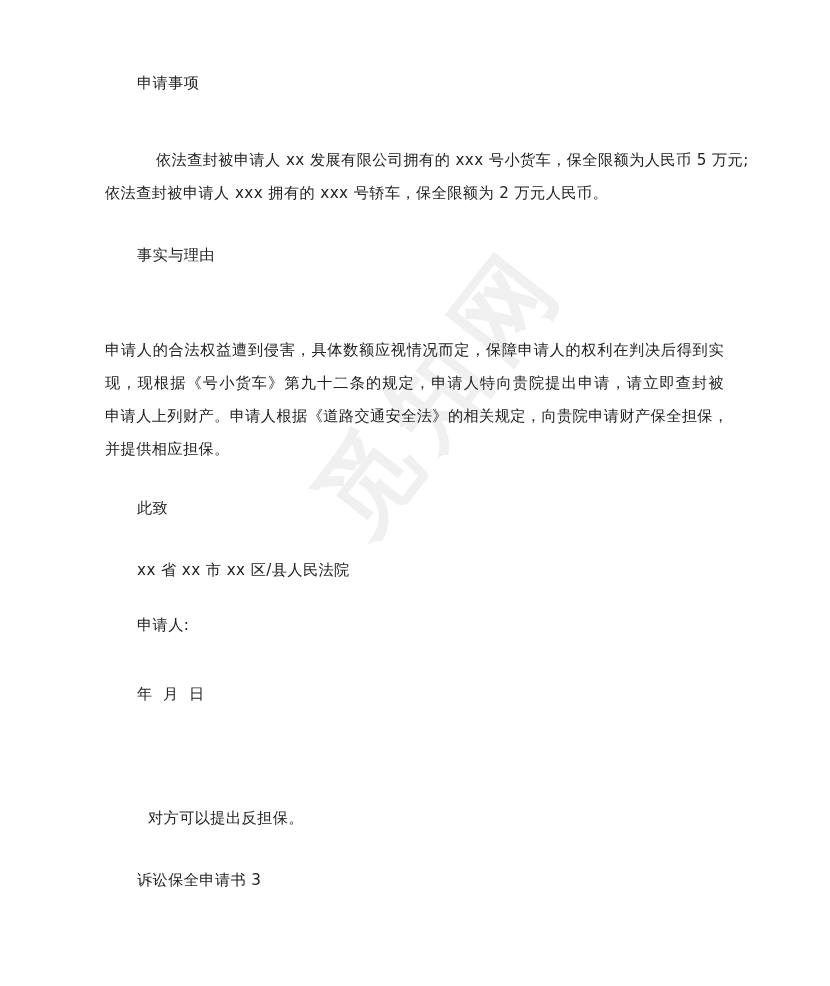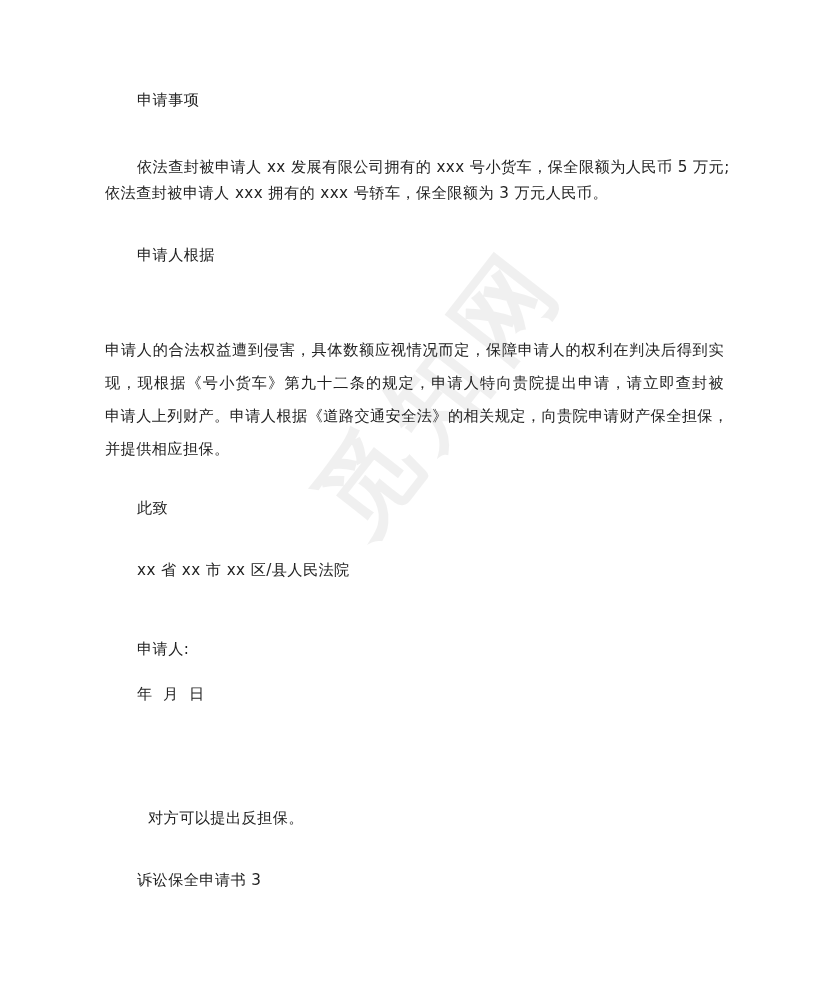--- a/index.html
+++ b/index.html
@@ -56,32 +56,32 @@
       white-space: nowrap;
     }
   </style>
 </head>
 <body>
 
 <div class="page">
 
   <div class="watermark">觅知网</div>
 
-  <div class="line indent" style="top:89px;">申请事项</div>
+  <div class="line indent" style="top:72px;">申请事项</div>
 
-  <div class="line indent just" style="top:156px;">依法查封被申请人 xx 发展有限公司拥有的 xxx 号小货车，保全限额为人民币 5 万元;</div>
-  <div class="line" style="top:182px;">依法查封被申请人 xxx 拥有的 xxx 号轿车，保全限额为 3 万元人民币。</div>
+  <div class="line indent just" style="top:149px;margin-left:19px;">依法查封被申请人 xx 发展有限公司拥有的 xxx 号小货车，保全限额为人民币 5 万元;</div>
+  <div class="line" style="top:182px;">依法查封被申请人 xxx 拥有的 xxx 号轿车，保全限额为 2 万元人民币。</div>
 
-  <div class="line indent" style="top:244px;">申请人根据</div>
+  <div class="line indent" style="top:244px;">事实与理由</div>
 
   <div class="line just" style="top:339px;">申请人的合法权益遭到侵害，具体数额应视情况而定，保障申请人的权利在判决后得到实</div>
   <div class="line just" style="top:372px;">现，现根据《号小货车》第九十二条的规定，申请人特向贵院提出申请，请立即查封被</div>
   <div class="line just" style="top:405px;">申请人上列财产。申请人根据《道路交通安全法》的相关规定，向贵院申请财产保全担保，</div>
   <div class="line" style="top:438px;">并提供相应担保。</div>
 
   <div class="line indent" style="top:497px;">此致</div>
   <div class="line indent" style="top:559px;">xx 省 xx 市 xx 区/县人民法院</div>
-  <div class="line indent" style="top:638px;">申请人:</div>
+  <div class="line indent" style="top:614px;">申请人:</div>
   <div class="line indent" style="top:683px; white-space: pre;">年  月  日</div>
   <div class="line indent" style="top:807px;margin-left:11px;">对方可以提出反担保。</div>
   <div class="line indent" style="top:869px;">诉讼保全申请书 3</div>
 
 </div>
 
 </body></html>

